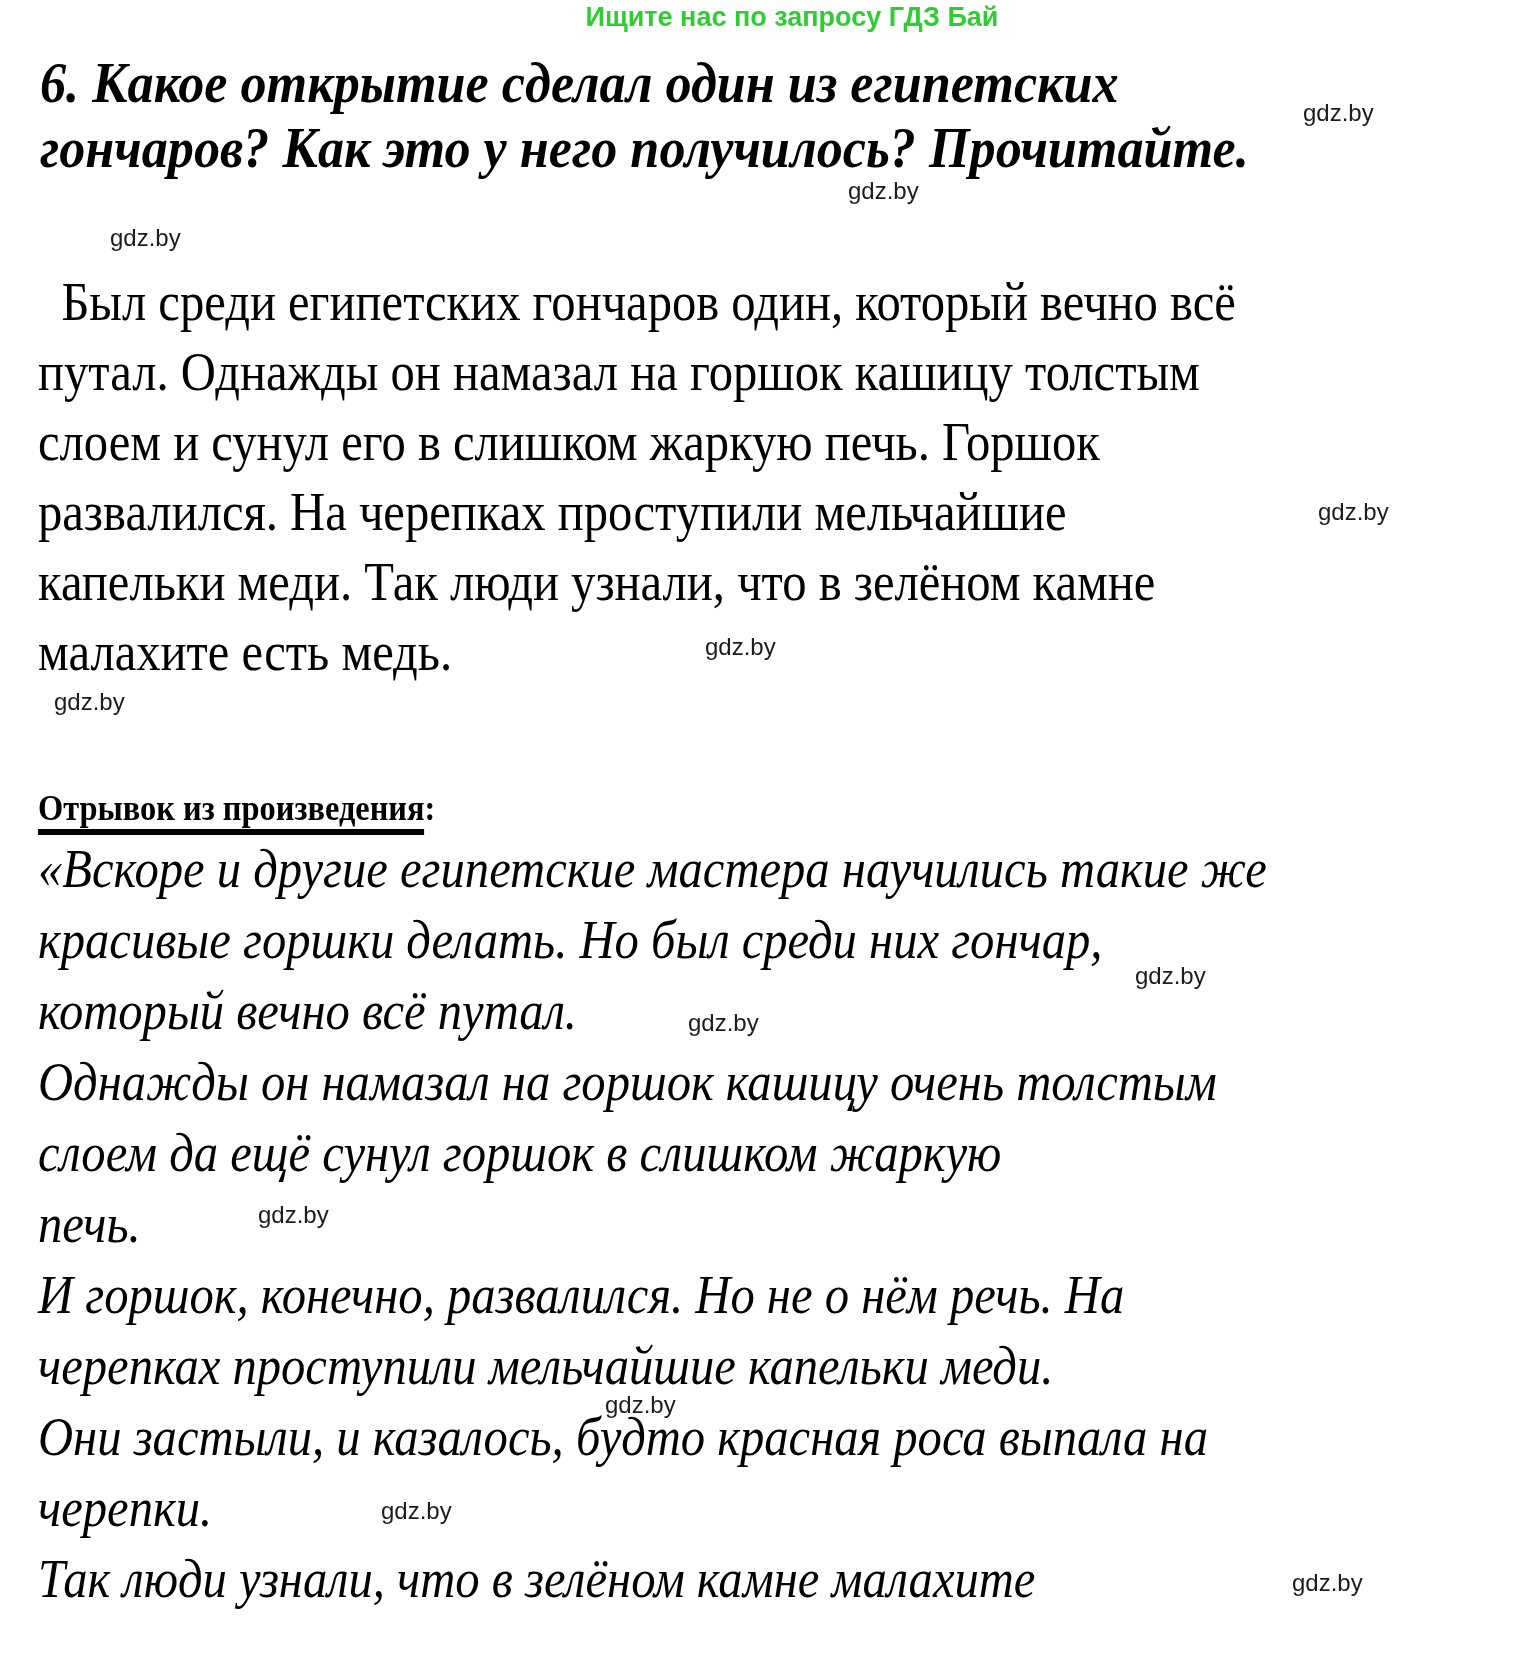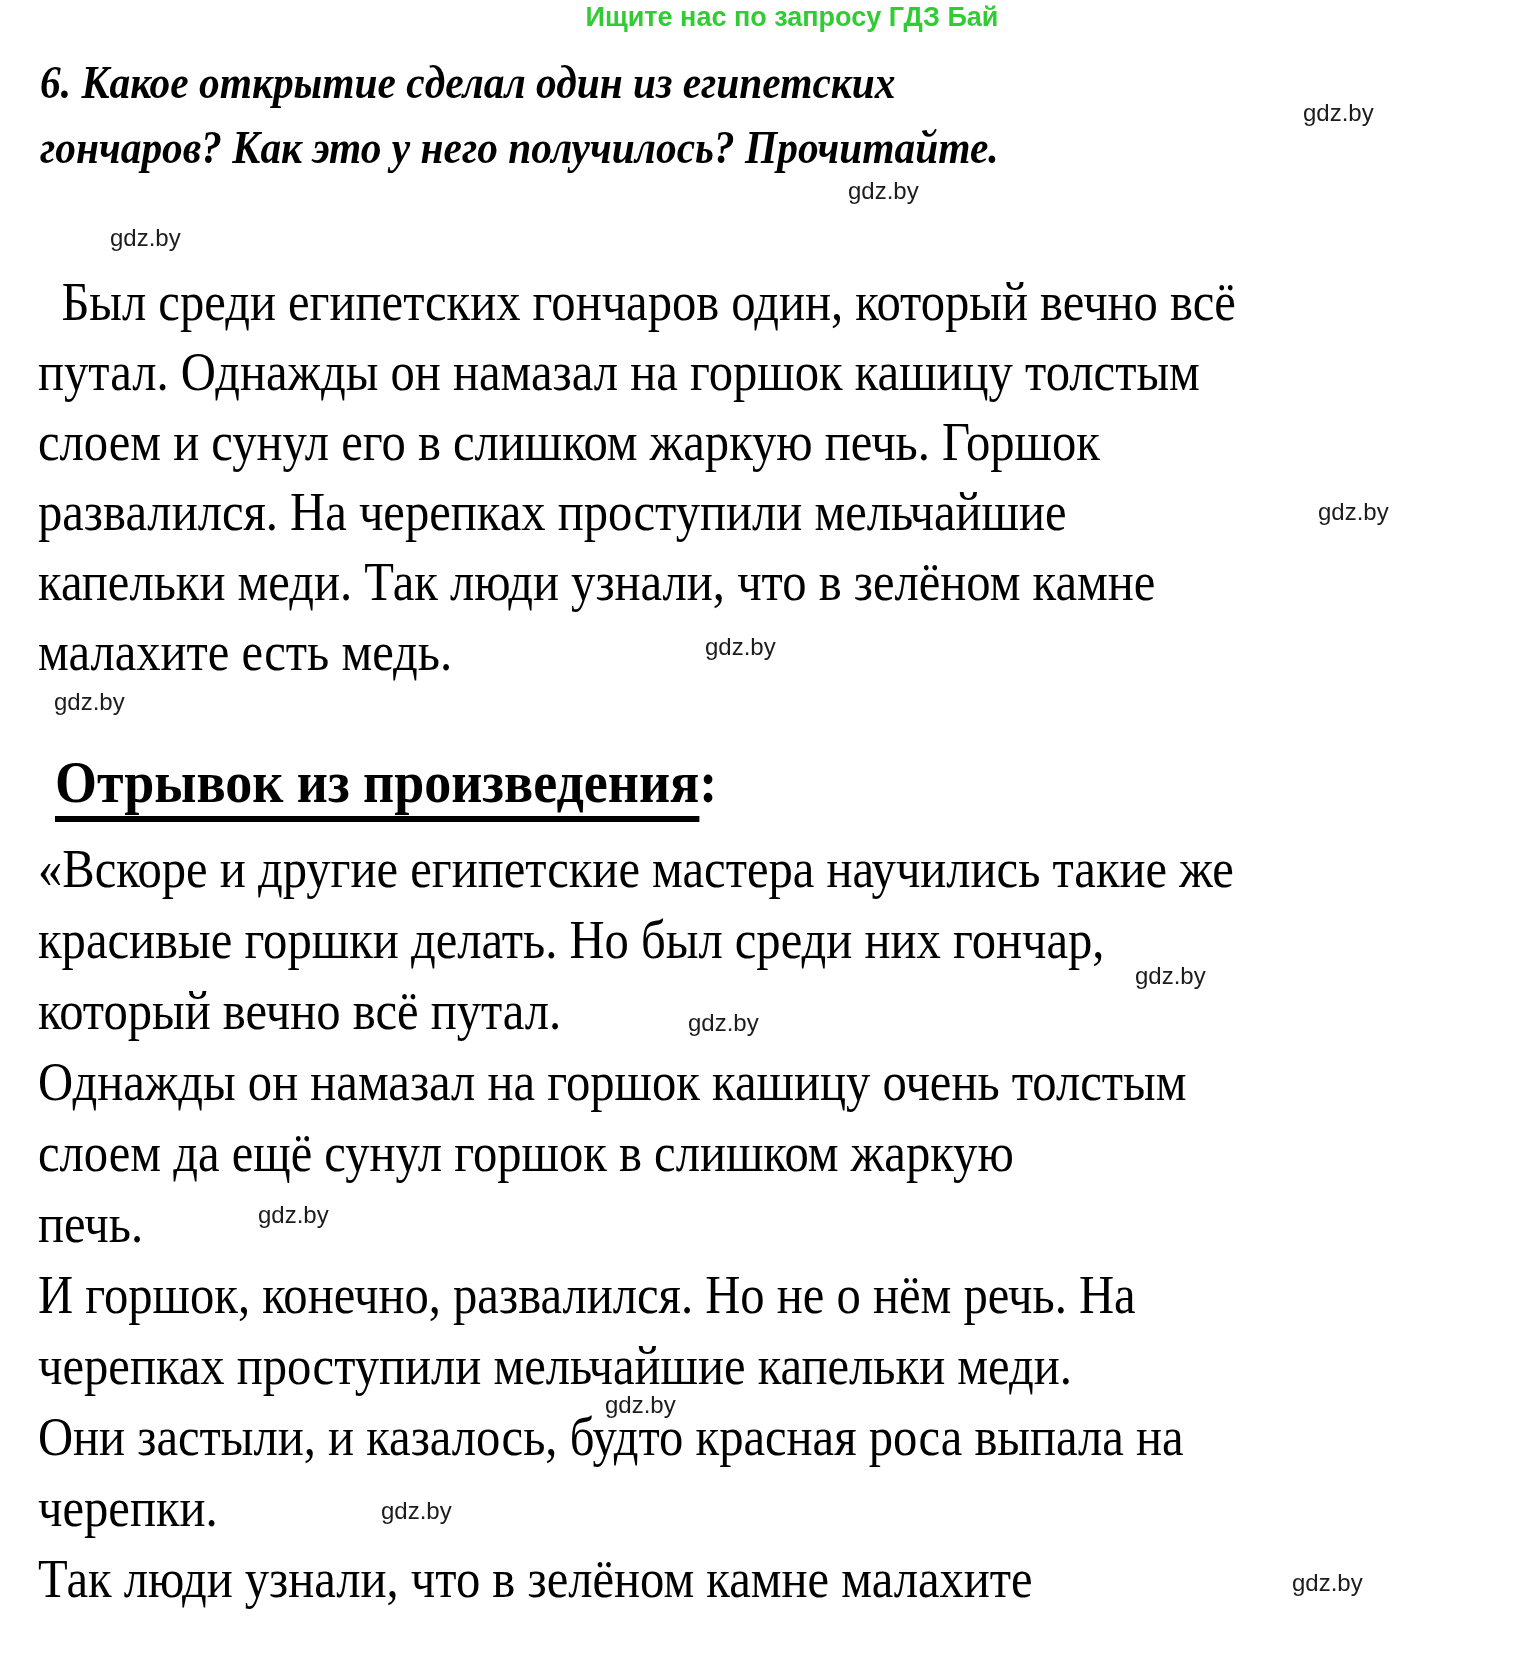--- a/index.html
+++ b/index.html
@@ -26,49 +26,49 @@
   }
   
   .tline {
     white-space: nowrap;
     transform: scaleX(0.9);
     transform-origin: 0 50%;
   }
   .question {
     position: absolute;
     top: 50px; left: 40px;
-    font-size: 46px;
+    font-size: 58px;
     font-weight: bold;
     font-style: italic;
     line-height: 65px;
   }
   .answer {
     position: absolute;
     top: 267px; left: 38px;
     font-size: 54px;
     line-height: 70px;
   }
   .answer .indent { padding-left: 26px; }
   .excerpt-heading {
     position: absolute;
-    top: 747px; left: 38px;
-    font-size: 60px;
+    top: 773px; left: 38px;
+    font-size: 36px;
     font-weight: bold;
     line-height: 71px;
-    margin-left: 17px;
   }
   .excerpt-heading .underlined {
     border-bottom: 6px solid #000000;
     padding-bottom: 1px;
   }
   .excerpt {
     position: absolute;
     top: 834px; left: 38px;
     font-size: 54px;
     line-height: 71px;
+    font-style: italic;
   }
   
   .wm {
     position: absolute;
     font-family: "Liberation Sans", "DejaVu Sans", sans-serif;
     font-size: 24px;
     color: #1c1c1c;
     white-space: nowrap;
   }
   

